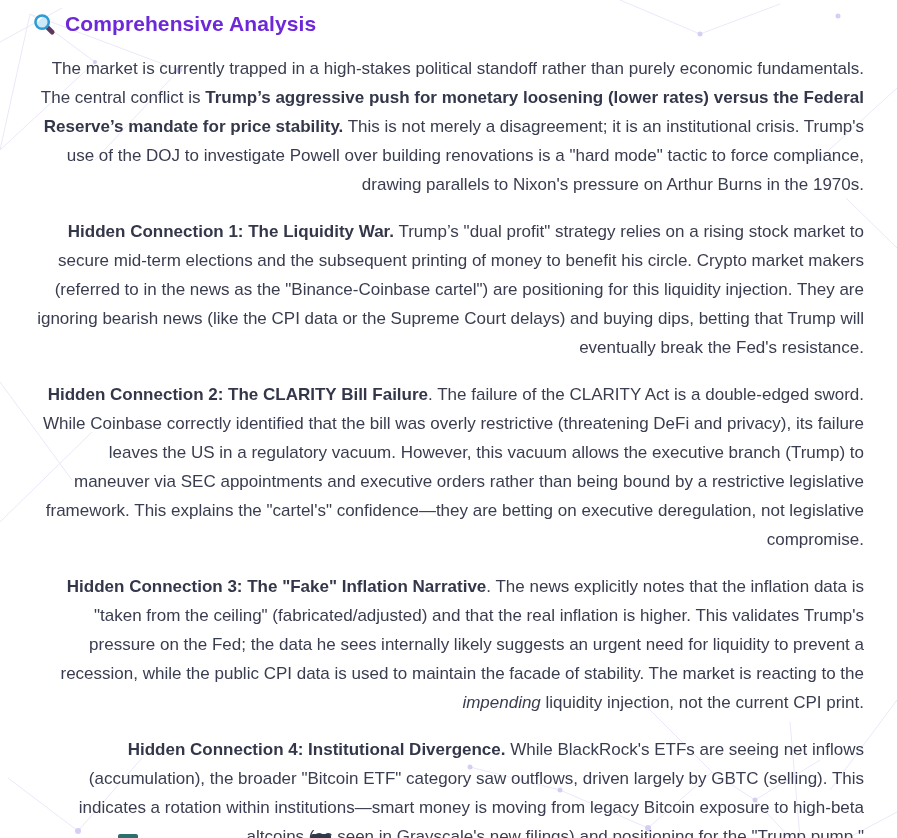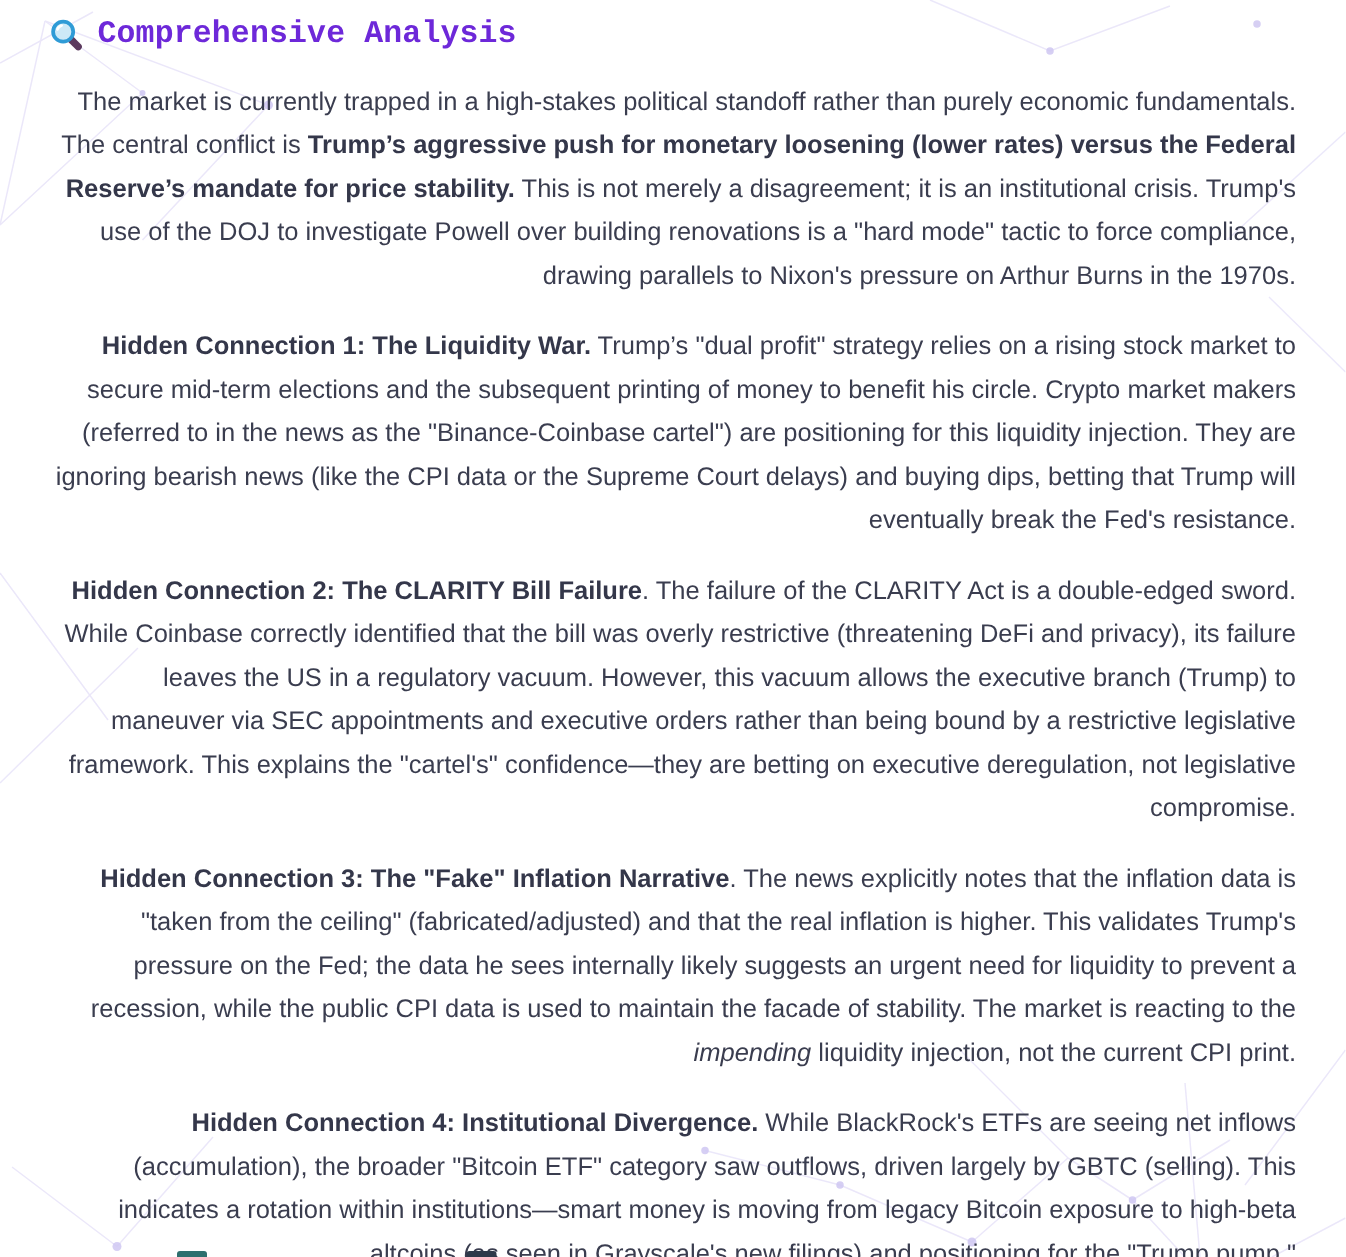--- a/index.html
+++ b/index.html
@@ -16,23 +16,23 @@
     pointer-events: none;
     z-index: 0;
   }
   .page {
     position: relative;
     z-index: 1;
     padding: 10px 33px 0 33px;
   }
   .title-row {
     display: flex;
+    align-items: center;
     gap: 9px;
     margin: 2px 0 0 0;
-    font-family: Liberation Mono, monospace;
   }
   .title-row h1 {
     margin: 0;
     font-size: 21px;
     font-weight: 700;
     color: #6d28d9;
     letter-spacing: 0.1px;
   }
   .mag-icon { width: 23px; height: 23px; flex: 0 0 auto; }
   .body-copy { margin-top: 4px; }

